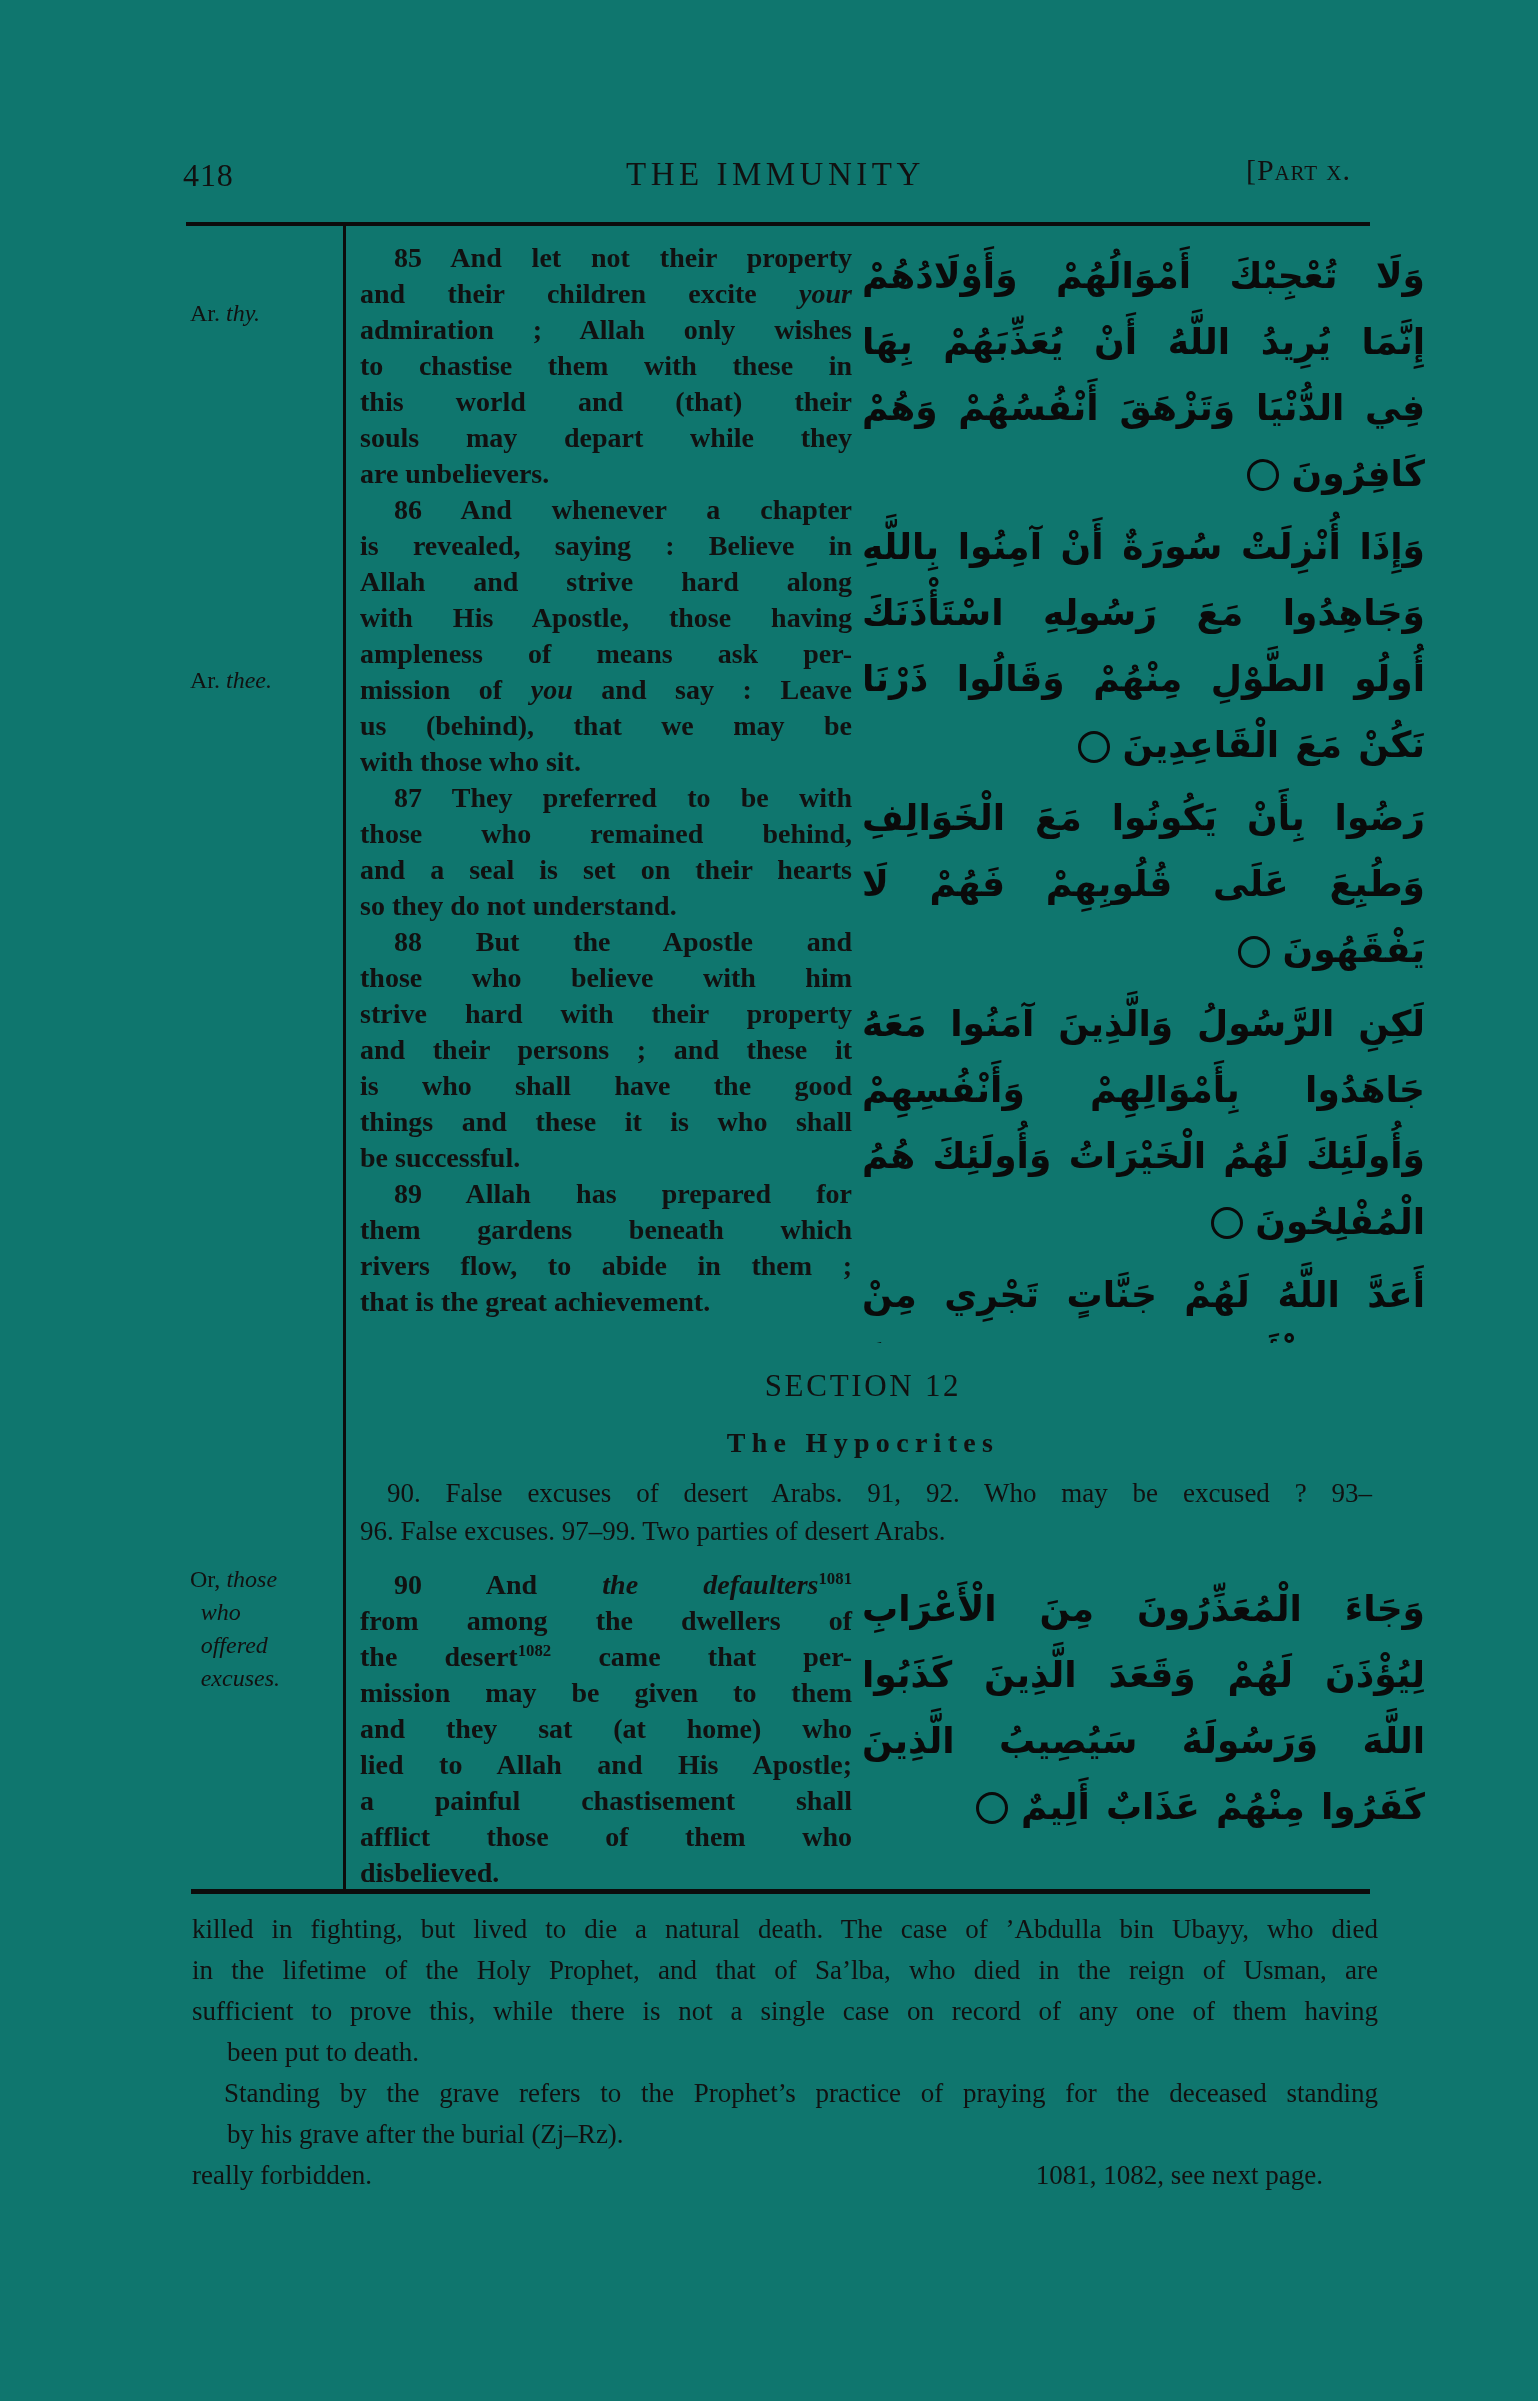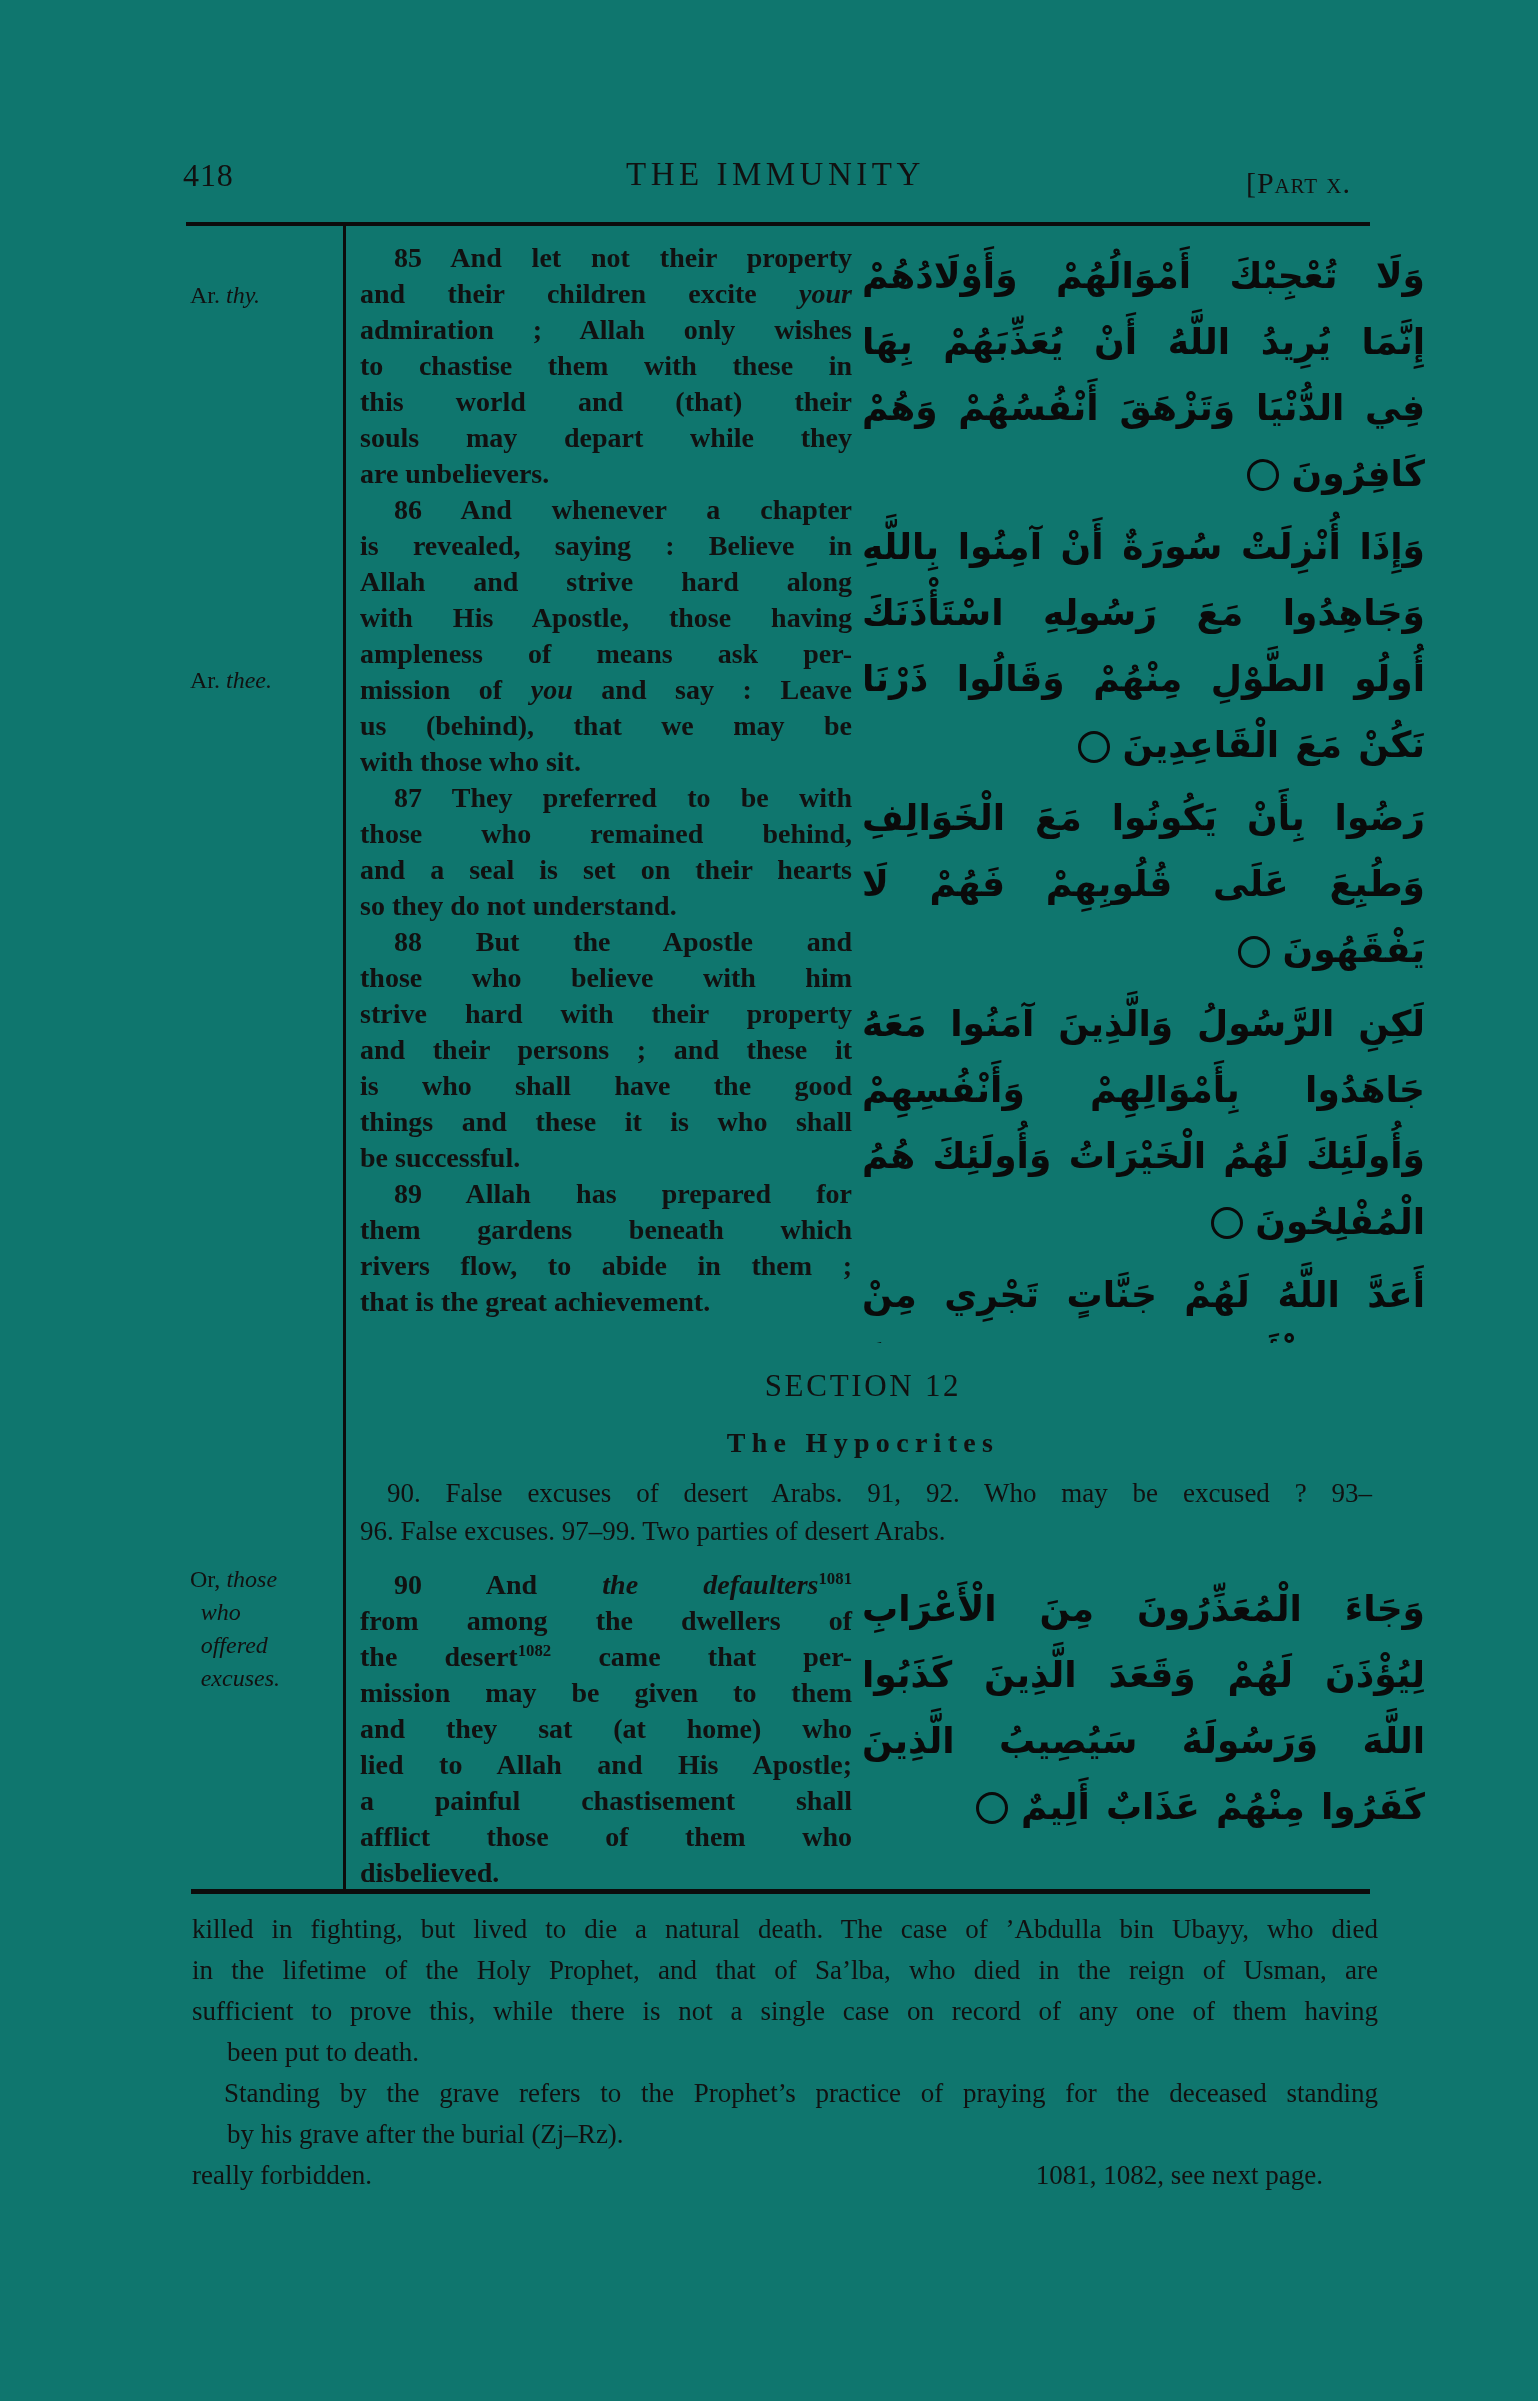--- a/index.html
+++ b/index.html
@@ -5,26 +5,26 @@
   html,body{margin:0;padding:0;background:#d8d8d4;}
   #page{position:relative;width:1538px;height:2401px;background:#0f766e;color:#111;
         font-family:"Liberation Serif",serif;overflow:hidden;}
   
   .hrule-top{position:absolute;left:186px;top:222px;width:1184px;height:3.6px;background:#0c0c0c;}
   .vrule{position:absolute;left:343px;top:223px;width:2.7px;height:1669px;background:#0c0c0c;}
   .hrule-foot{position:absolute;left:191px;top:1889px;width:1179px;height:4.5px;background:#0c0c0c;}
   
   .pagenum{position:absolute;left:183px;top:157px;font-size:32px;letter-spacing:0.9px;}
   .runtitle{position:absolute;left:626px;top:156px;font-size:33px;letter-spacing:4.5px;}
-  .partlabel{position:absolute;left:1246px;top:166px;font-size:30px;font-variant:small-caps;letter-spacing:0.9px;}
+  .partlabel{position:absolute;left:1246px;top:153px;font-size:30px;font-variant:small-caps;letter-spacing:0.9px;}
   
   .mnote{position:absolute;left:190px;width:150px;font-size:24px;line-height:33px;}
   .mnote .line{text-align:left;text-align-last:left;}
   .mnote .line + .line{padding-left:10.7px;text-align:right;}
-  #note-thy{top:279px;}
+  #note-thy{top:297px;}
   #note-thee{top:664px;}
   #note-excuses{top:1563px;}
   
   .encol{position:absolute;left:360px;width:492px;font-size:28px;line-height:36px;font-weight:bold;}
   #encol-main{top:240px;}
   #encol-90{top:1567px;}
   .en-par .line{text-align:justify;text-align-last:justify;}
   .en-par .line.last{text-align-last:left;}
   .en-par .line:first-child{text-indent:34px;}
   .it{font-style:italic;}

